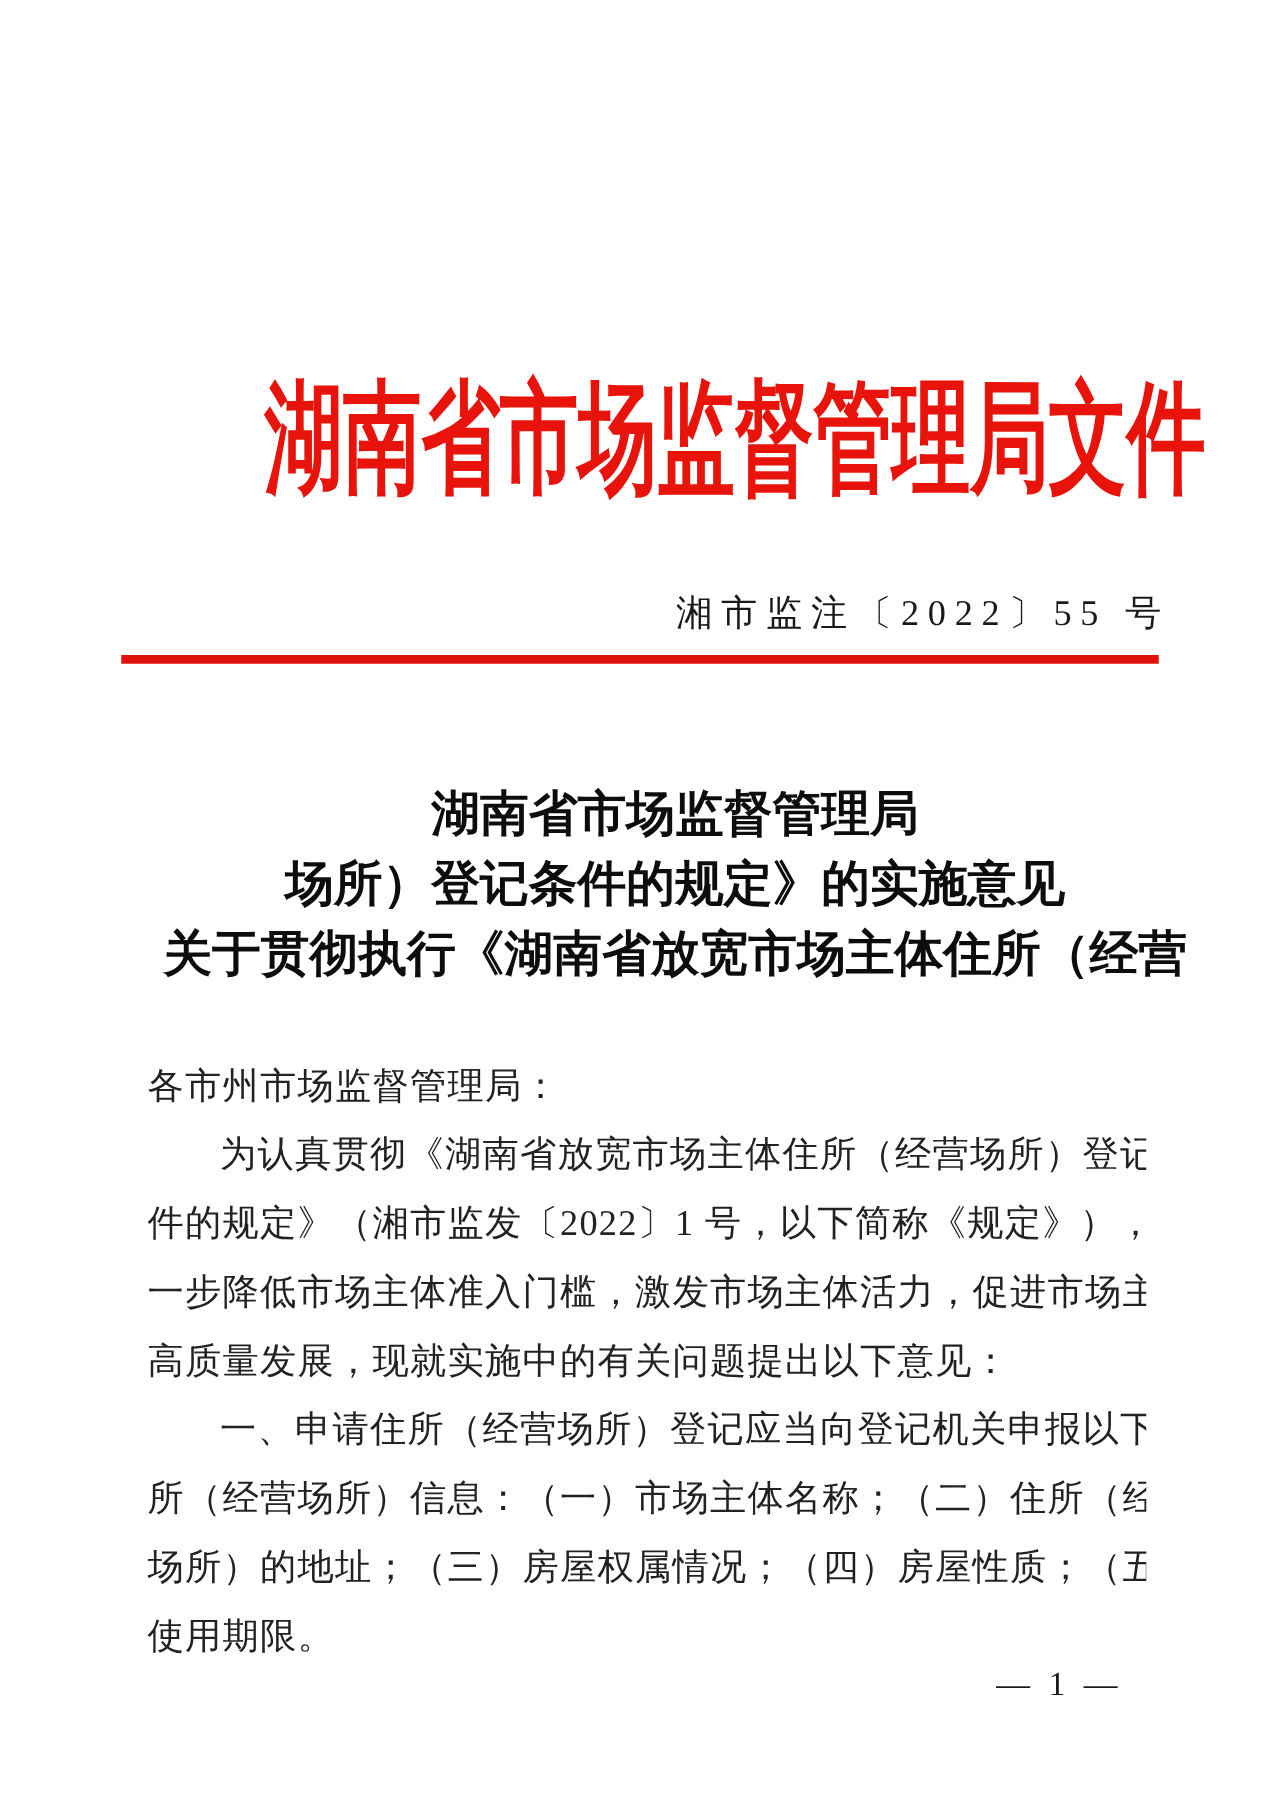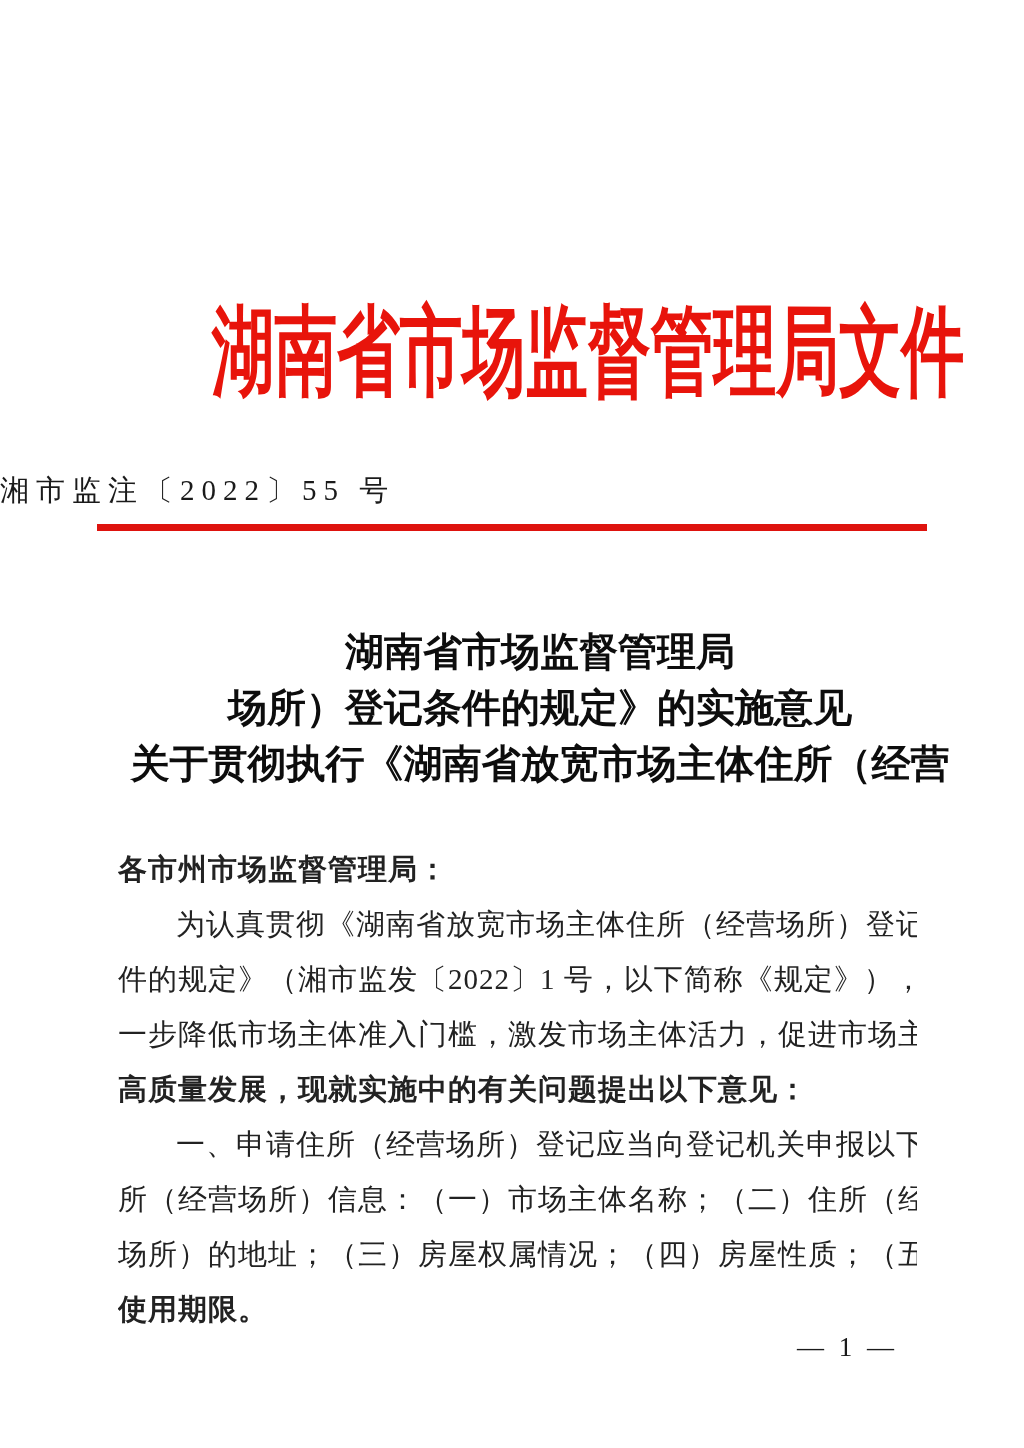--- a/index.html
+++ b/index.html
@@ -49,21 +49,21 @@
     transform-origin: 50% 50%;
     font-family: "Liberation Serif", serif;
   }
 
   
   .doc-number {
     position: absolute;
     left: 0;
     top: 471px;
     width: 936px;
-    text-align: left;
+    text-align: right;
     font-size: 29px;
     letter-spacing: 7px;
     color: #1a1a1a;
   }
 
   
   .red-rule {
     position: absolute;
     left: 97px;
     top: 524px;
@@ -102,21 +102,20 @@
   .bline {
     text-align: justify;
     text-align-last: justify;
     height: 55px;
     overflow: hidden;
     white-space: nowrap;
   }
   .bline.nofill {
     text-align: right;
     text-align-last: left;
-    font-weight: bold;
   }
   .bline.indent {
     text-indent: 58px;
   }
 
   
   .page-num {
     position: absolute;
     right: 126px;
     top: 1332px;

